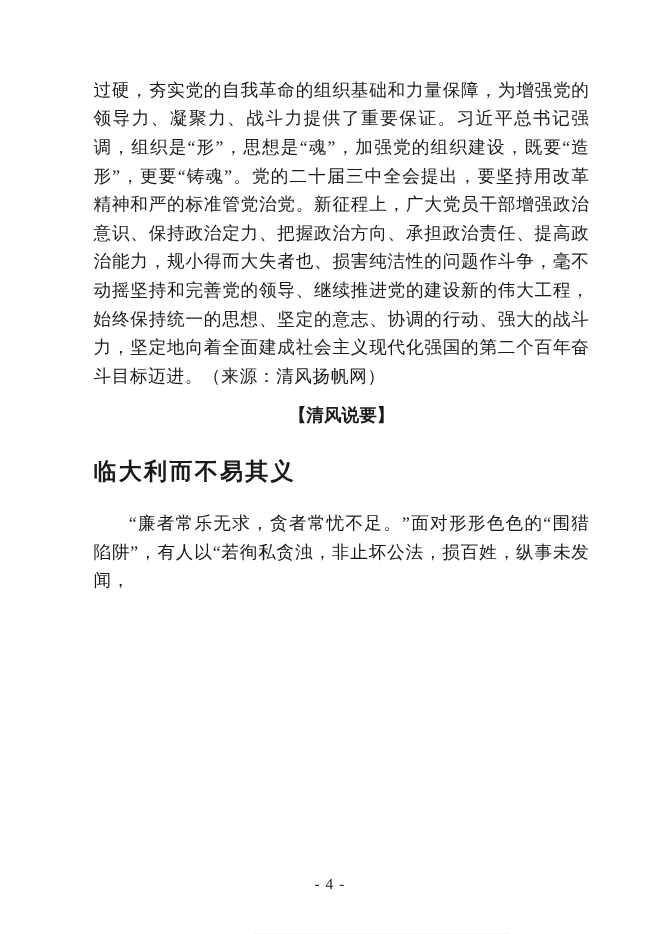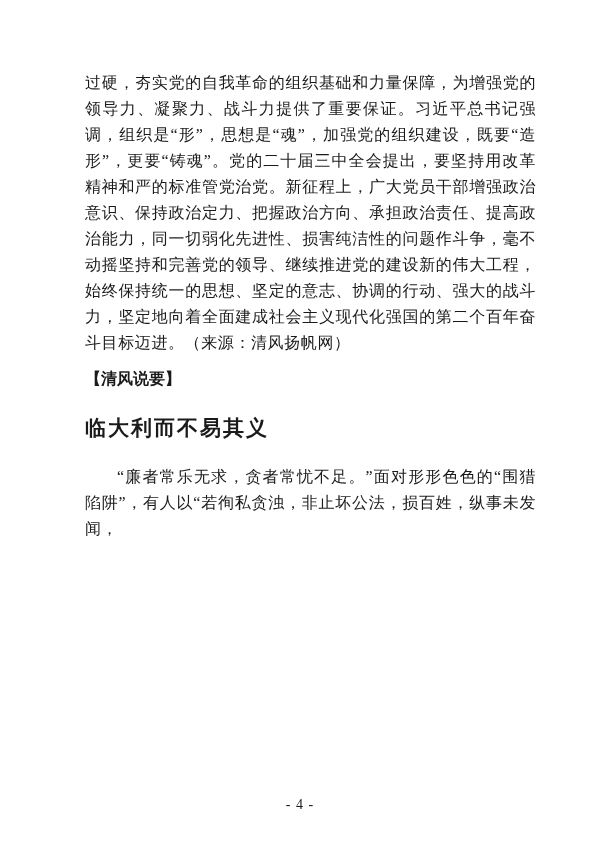--- a/index.html
+++ b/index.html
@@ -28,20 +28,21 @@
     margin: 0;
   }
   .indent {
     text-indent: 2em;
   }
   .section-heading {
     font-size: 16px;
     line-height: 26px;
     font-weight: bold;
     margin: 10px 0 0 0;
+    text-align: center;
   }
   .article-title {
     font-size: 21px;
     line-height: 28px;
     font-weight: bold;
     text-align: left;
     letter-spacing: 2px;
     margin: 22px 0 22px 0;
   }
   .page-number {
@@ -53,21 +54,21 @@
     font-size: 14px;
     letter-spacing: 1px;
     color: #1a1a1a;
   }
 </style>
 </head>
 <body>
 
 <div class="page">
 
-  <p class="body-text">过硬，夯实党的自我革命的组织基础和力量保障，为增强党的领导力、凝聚力、战斗力提供了重要保证。习近平总书记强调，组织是“形”，思想是“魂”，加强党的组织建设，既要“造形”，更要“铸魂”。党的二十届三中全会提出，要坚持用改革精神和严的标准管党治党。新征程上，广大党员干部增强政治意识、保持政治定力、把握政治方向、承担政治责任、提高政治能力，同一切弱化先进性、损害纯洁性的问题作斗争，毫不动摇坚持和完善党的领导、继续推进党的建设新的伟大工程，始终保持统一的思想、坚定的意志、协调的行动、强大的战斗力，坚定地向着全面建成社会主义现代化强国的第二个百年奋斗目标迈进。（来源：清风扬帆网）</p>
+  <p class="body-text">过硬，夯实党的自我革命的组织基础和力量保障，为增强党的领导力、凝聚力、战斗力提供了重要保证。习近平总书记强调，组织是“形”，思想是“魂”，加强党的组织建设，既要“造形”，更要“铸魂”。党的二十届三中全会提出，要坚持用改革精神和严的标准管党治党。新征程上，广大党员干部增强政治意识、保持政治定力、把握政治方向、承担政治责任、提高政治能力，规小得而大失者也、损害纯洁性的问题作斗争，毫不动摇坚持和完善党的领导、继续推进党的建设新的伟大工程，始终保持统一的思想、坚定的意志、协调的行动、强大的战斗力，坚定地向着全面建成社会主义现代化强国的第二个百年奋斗目标迈进。（来源：清风扬帆网）</p>
 
   <p class="section-heading">【清风说要】</p>
 
   <h1 class="article-title">临大利而不易其义</h1>
 
 
 
   <p class="body-text indent">“廉者常乐无求，贪者常忧不足。”面对形形色色的“围猎陷阱”，有人以“若徇私贪浊，非止坏公法，损百姓，纵事未发闻，</p>
 
   <div class="page-number">- 4 -</div>

